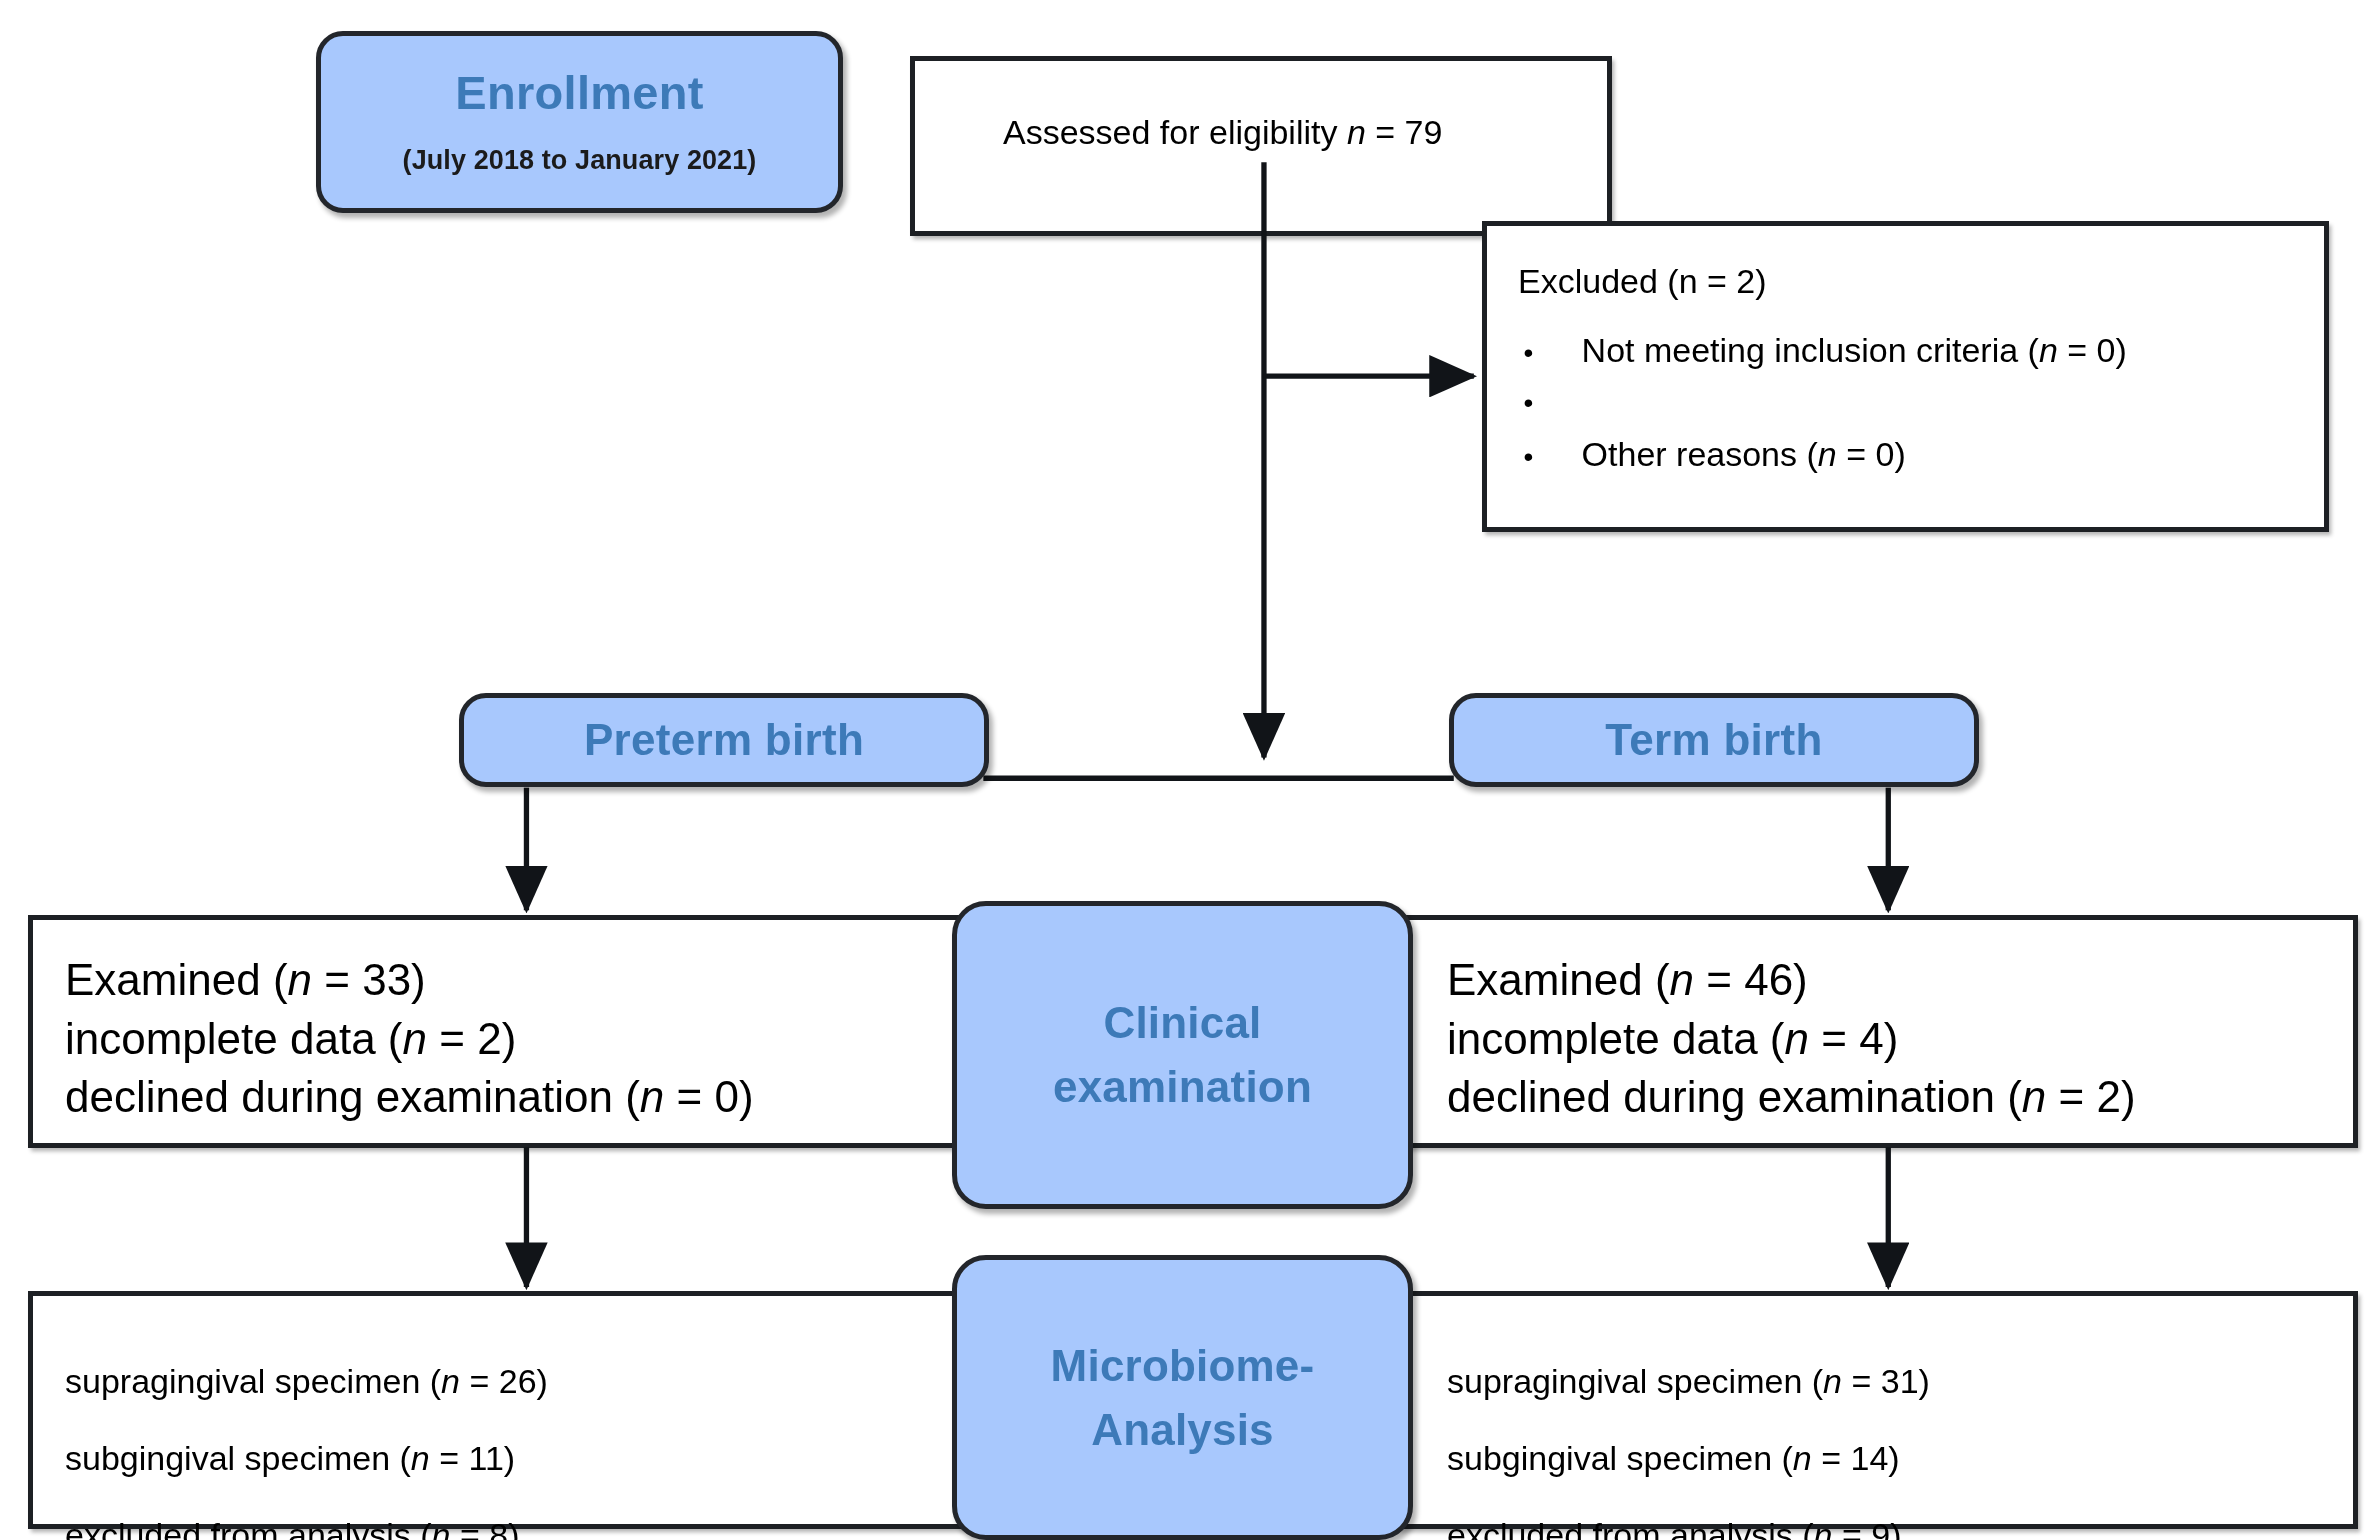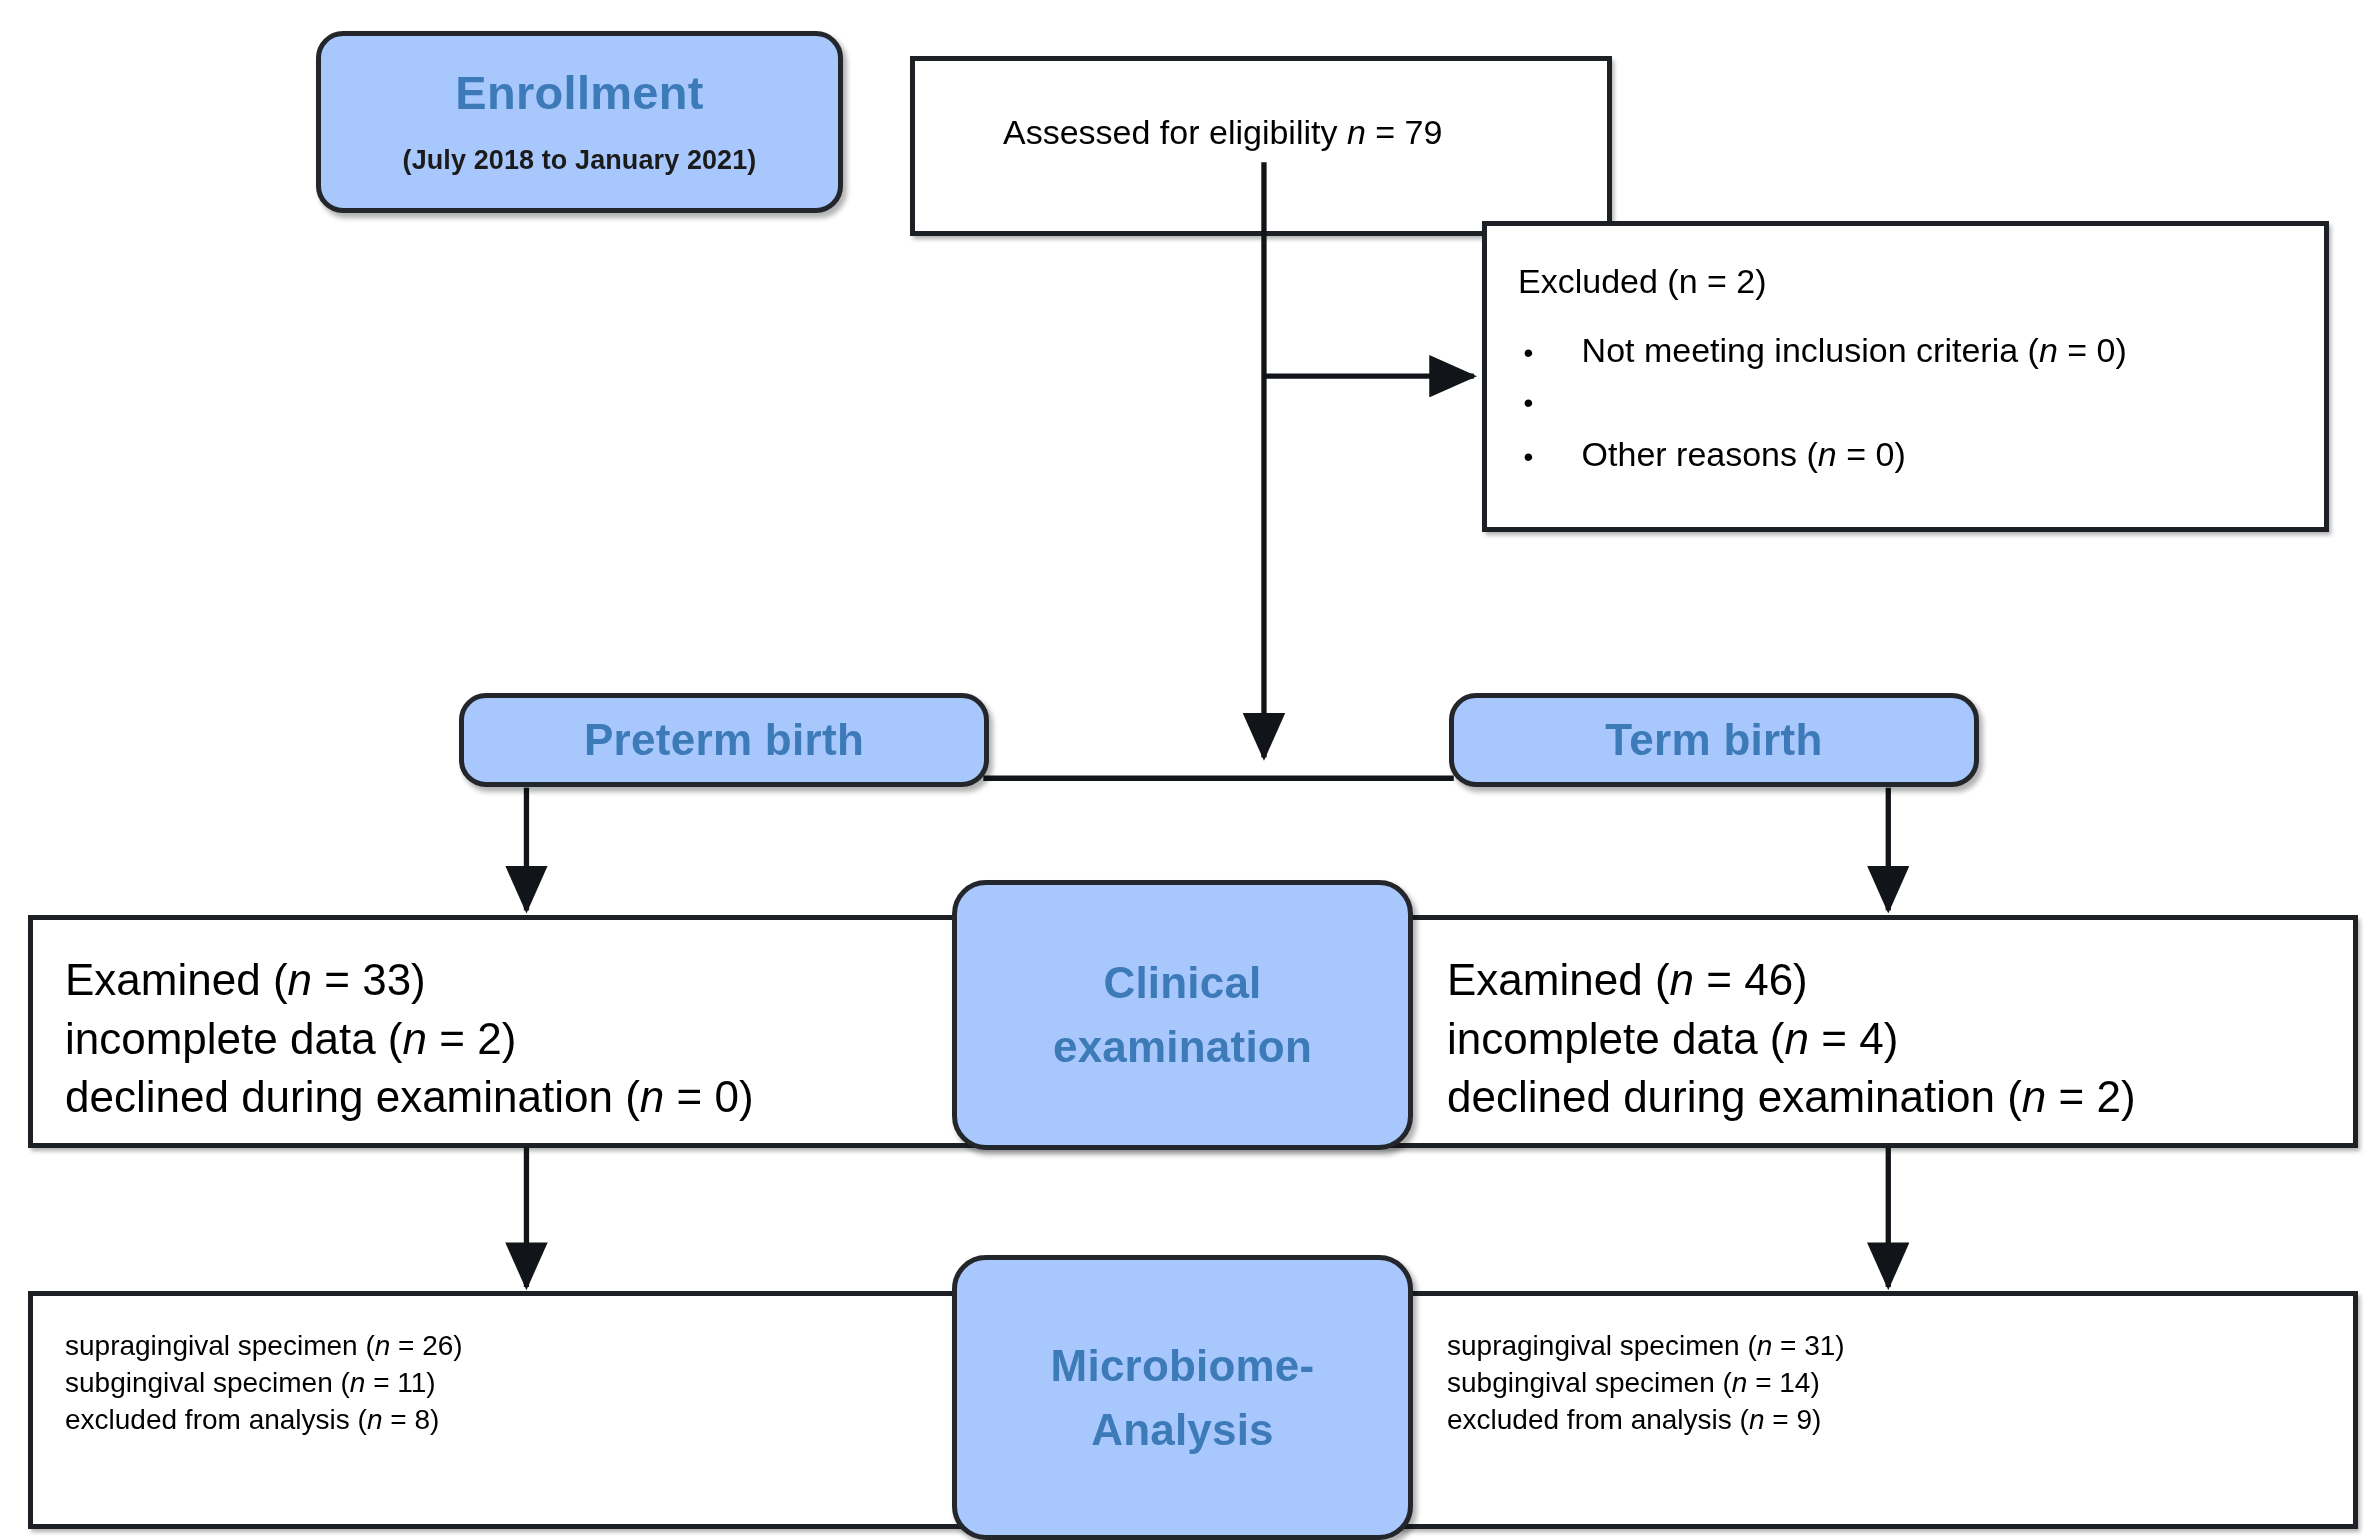--- a/index.html
+++ b/index.html
@@ -155,23 +155,23 @@
     top: 31px;
   }
   .exam-line {
     font-size: 44px;
     white-space: nowrap;
     line-height: 1.33;
   }
 
   #clinical-box {
     left: 952px;
-    top: 880px;
+    top: 901px;
     width: 461px;
-    height: 270px;
+    height: 308px;
     border-radius: 34px;
   }
   .step-label {
     font-size: 44px;
     line-height: 1.45;
     letter-spacing: 0.2px;
   }
 
   
   #analysis-box {
@@ -184,23 +184,24 @@
     position: absolute;
     left: 32px;
     top: 31px;
   }
   #analysis-right {
     position: absolute;
     left: 1414px;
     top: 31px;
   }
   .analysis-line {
-    font-size: 28px;
+    font-size: 34px;
     white-space: nowrap;
     line-height: 1.33;
+    margin-top: 32px;
   }
   #microbiome-box {
     left: 952px;
     top: 1255px;
     width: 461px;
     height: 285px;
     border-radius: 34px;
   }
 
   

